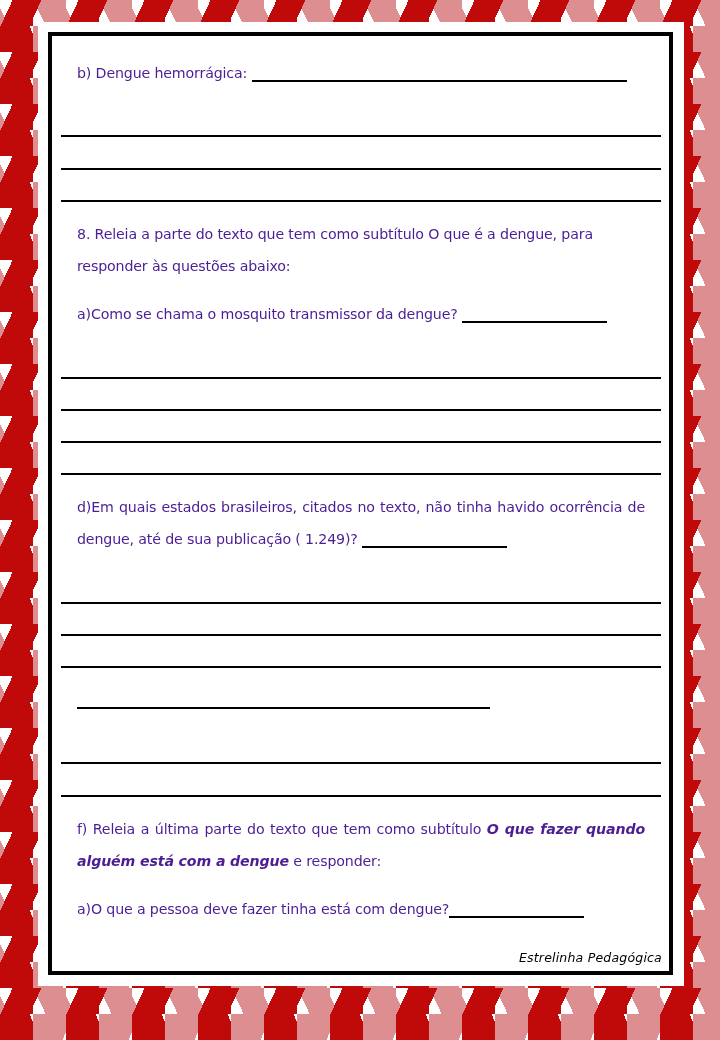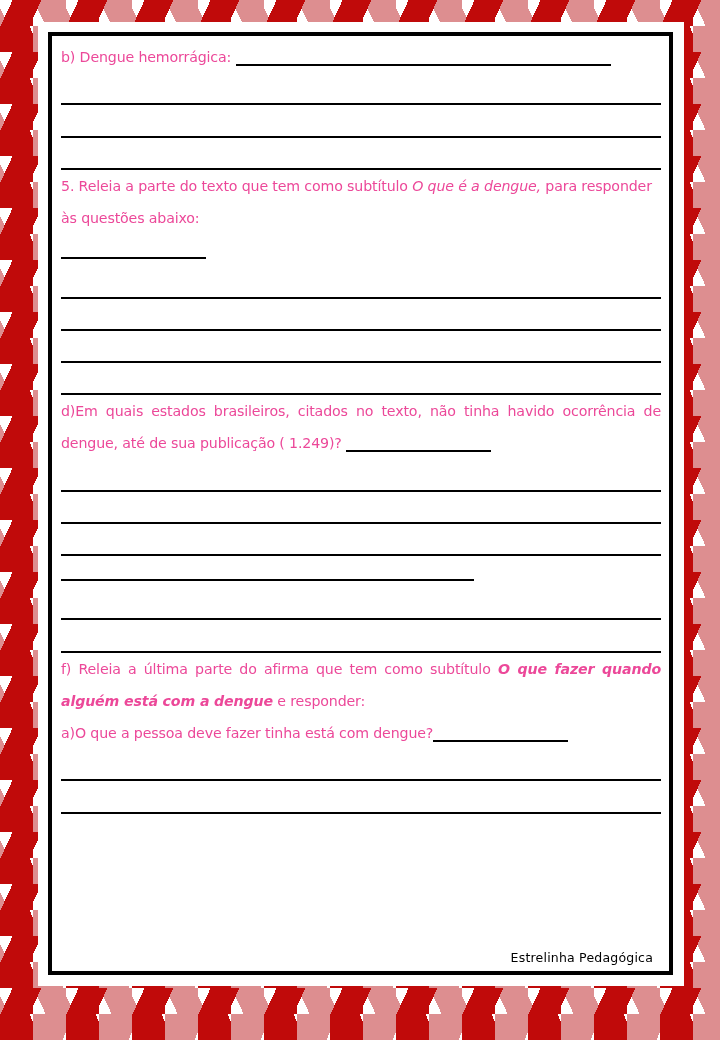--- a/index.html
+++ b/index.html
@@ -65,57 +65,58 @@
     top: 5px;
     right: 8px;
     bottom: 0;
   }
 
   
   .q {
     font-family: "DejaVu Sans", sans-serif;
     font-size: 14.2px;
     line-height: 32.2px;
-    color: #ec4899;
+    color: #4c1d95;
     letter-spacing: -0.15px;
-    margin: 0;
+    margin: 16px;
     white-space: normal;
   }
   .q.justify {
     text-align: justify;
     text-align-last: left;
   }
-  .it { font-style: italic; }
+  .it { }
   .bi { font-style: italic; font-weight: bold; }
 
   
   .fill {
     display: inline-block;
     border-bottom: 2px solid #000;
     vertical-align: -4px;
     height: 14px;
   }
 
   
   .rule {
     height: 32.2px;
     border-bottom: 2px solid #000;
     box-sizing: border-box;
   }
 
   
   #credit {
     position: absolute;
-    right: 16px;
+    right: 7px;
     bottom: 6px;
     font-family: "DejaVu Sans", sans-serif;
     font-size: 12.5px;
     color: #000000;
     letter-spacing: 0.2px;
     white-space: nowrap;
+    font-style: italic;
   }
 </style>
 </head>
 <body>
 
 <div id="page">
 
   <div id="paper-mask"></div>
 
   <div id="sheet">
@@ -123,24 +124,25 @@
 
       <p class="q">
         <span>b) Dengue hemorrágica:</span>
         <span class="fill" style="width:375px;"></span>
       </p>
       <div class="rule"></div>
       <div class="rule"></div>
       <div class="rule"></div>
 
       <p class="q">
-        <span>5. Releia a parte do texto que tem como subtítulo </span><span class="it">O que é a dengue,</span><span> para responder às questões abaixo:</span>
+        <span>8. Releia a parte do texto que tem como subtítulo </span><span class="it">O que é a dengue,</span><span> para responder às questões abaixo:</span>
       </p>
 
       <p class="q">
+        <span>a)Como se chama o mosquito transmissor da dengue?</span>
         <span class="fill" style="width:145px;"></span>
       </p>
       <div class="rule"></div>
 
       <div class="rule"></div>
 
       <div class="rule"></div>
       <div class="rule"></div>
 
       <p class="q justify">
@@ -151,21 +153,21 @@
       <div class="rule"></div>
       <div class="rule"></div>
 
       <p class="q justify">
         <span class="fill" style="width:413px;"></span>
       </p>
       <div class="rule"></div>
       <div class="rule"></div>
 
       <p class="q justify">
-        <span>f) Releia a última parte do afirma que tem como subtítulo </span><span class="bi">O que fazer quando alguém está com a dengue</span><span> e responder:</span>
+        <span>f) Releia a última parte do texto que tem como subtítulo </span><span class="bi">O que fazer quando alguém está com a dengue</span><span> e responder:</span>
       </p>
 
       <p class="q">
         <span>a)O que a pessoa deve fazer tinha está com dengue?</span><span class="fill" style="width:135px;"></span>
       </p>
       <div class="rule"></div>
       <div class="rule"></div>
 
     </div>
 

